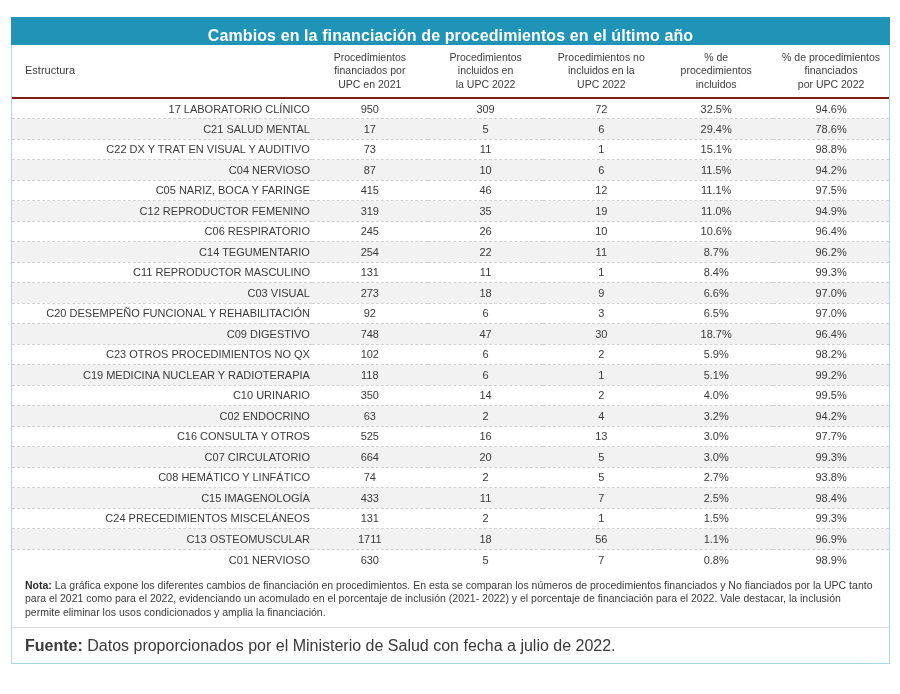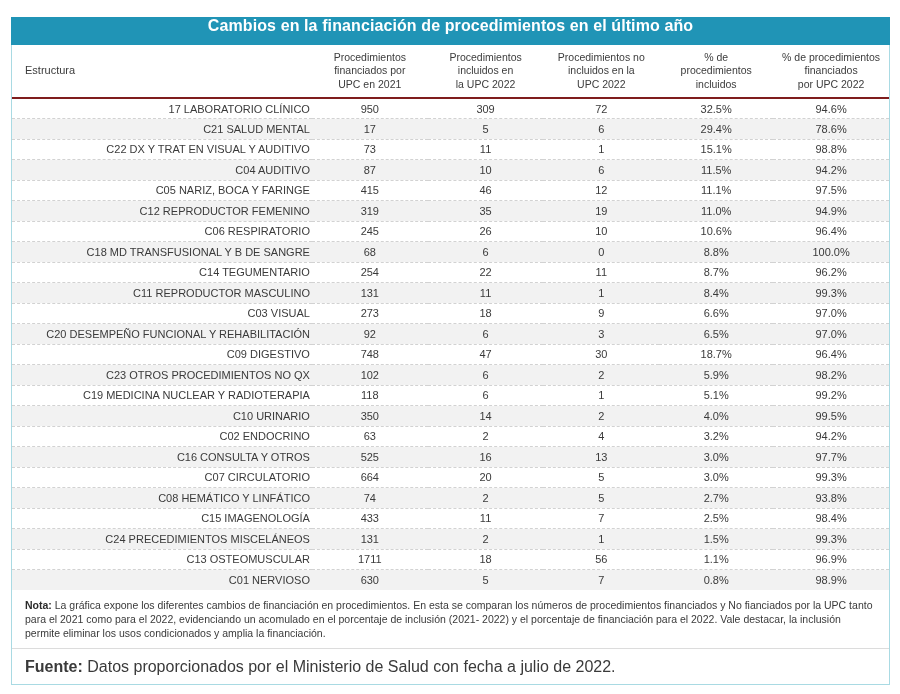--- a/index.html
+++ b/index.html
@@ -11,21 +11,21 @@
   }
   .figure {
     width: 879px;
     margin: 17px 10px 0 11px;
   }
   .title-bar {
     background: #2094b6;
     color: #ffffff;
     height: 28px;
     display: flex;
-    align-items: flex-start;
+    align-items: flex-end;
     justify-content: center;
     font-size: 16px;
     font-weight: bold;
     letter-spacing: 0.1px;
   }
   .frame {
     border: 1px solid #a9dae3;
     border-top: none;
     background: #ffffff;
   }
@@ -141,21 +141,21 @@
   </tr>
           <tr>
     <td class="estructura">C22 DX Y TRAT EN VISUAL Y AUDITIVO</td>
     <td>73</td>
     <td>11</td>
     <td>1</td>
     <td>15.1%</td>
     <td>98.8%</td>
   </tr>
           <tr>
-    <td class="estructura">C04 AUDITIVO</td>
+    <td class="estructura">C04 NERVIOSO</td>
     <td>87</td>
     <td>10</td>
     <td>6</td>
     <td>11.5%</td>
     <td>94.2%</td>
   </tr>
           <tr>
     <td class="estructura">C05 NARIZ, BOCA Y FARINGE</td>
     <td>415</td>
     <td>46</td>
@@ -171,28 +171,20 @@
     <td>11.0%</td>
     <td>94.9%</td>
   </tr>
           <tr>
     <td class="estructura">C06 RESPIRATORIO</td>
     <td>245</td>
     <td>26</td>
     <td>10</td>
     <td>10.6%</td>
     <td>96.4%</td>
-  </tr>
-          <tr>
-    <td class="estructura">C18 MD TRANSFUSIONAL Y B DE SANGRE</td>
-    <td>68</td>
-    <td>6</td>
-    <td>0</td>
-    <td>8.8%</td>
-    <td>100.0%</td>
   </tr>
           <tr>
     <td class="estructura">C14 TEGUMENTARIO</td>
     <td>254</td>
     <td>22</td>
     <td>11</td>
     <td>8.7%</td>
     <td>96.2%</td>
   </tr>
           <tr>

